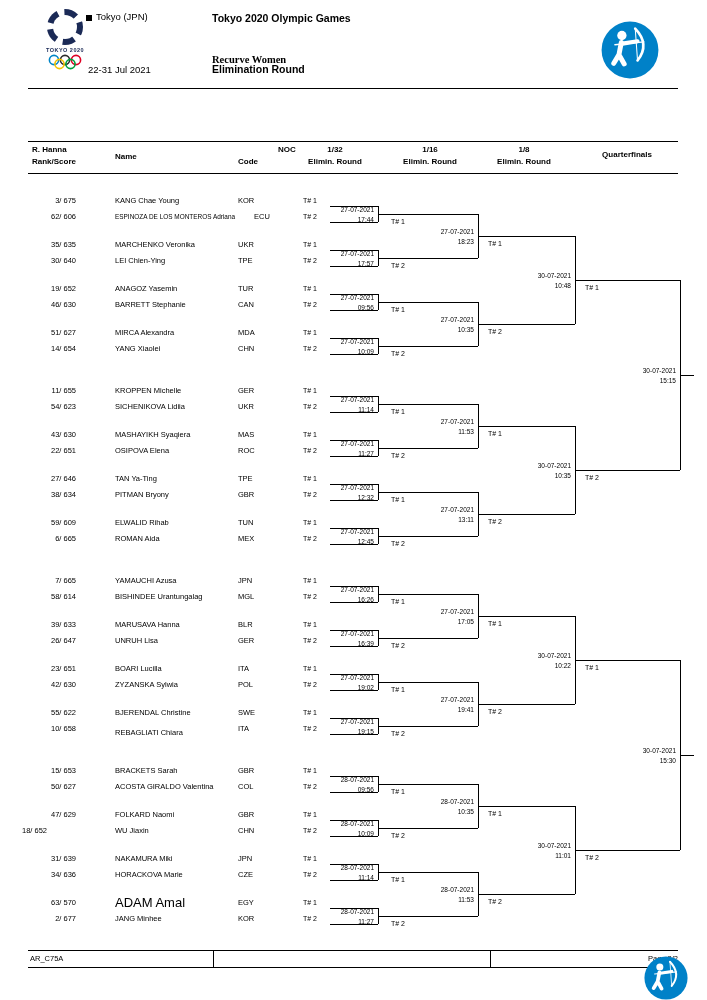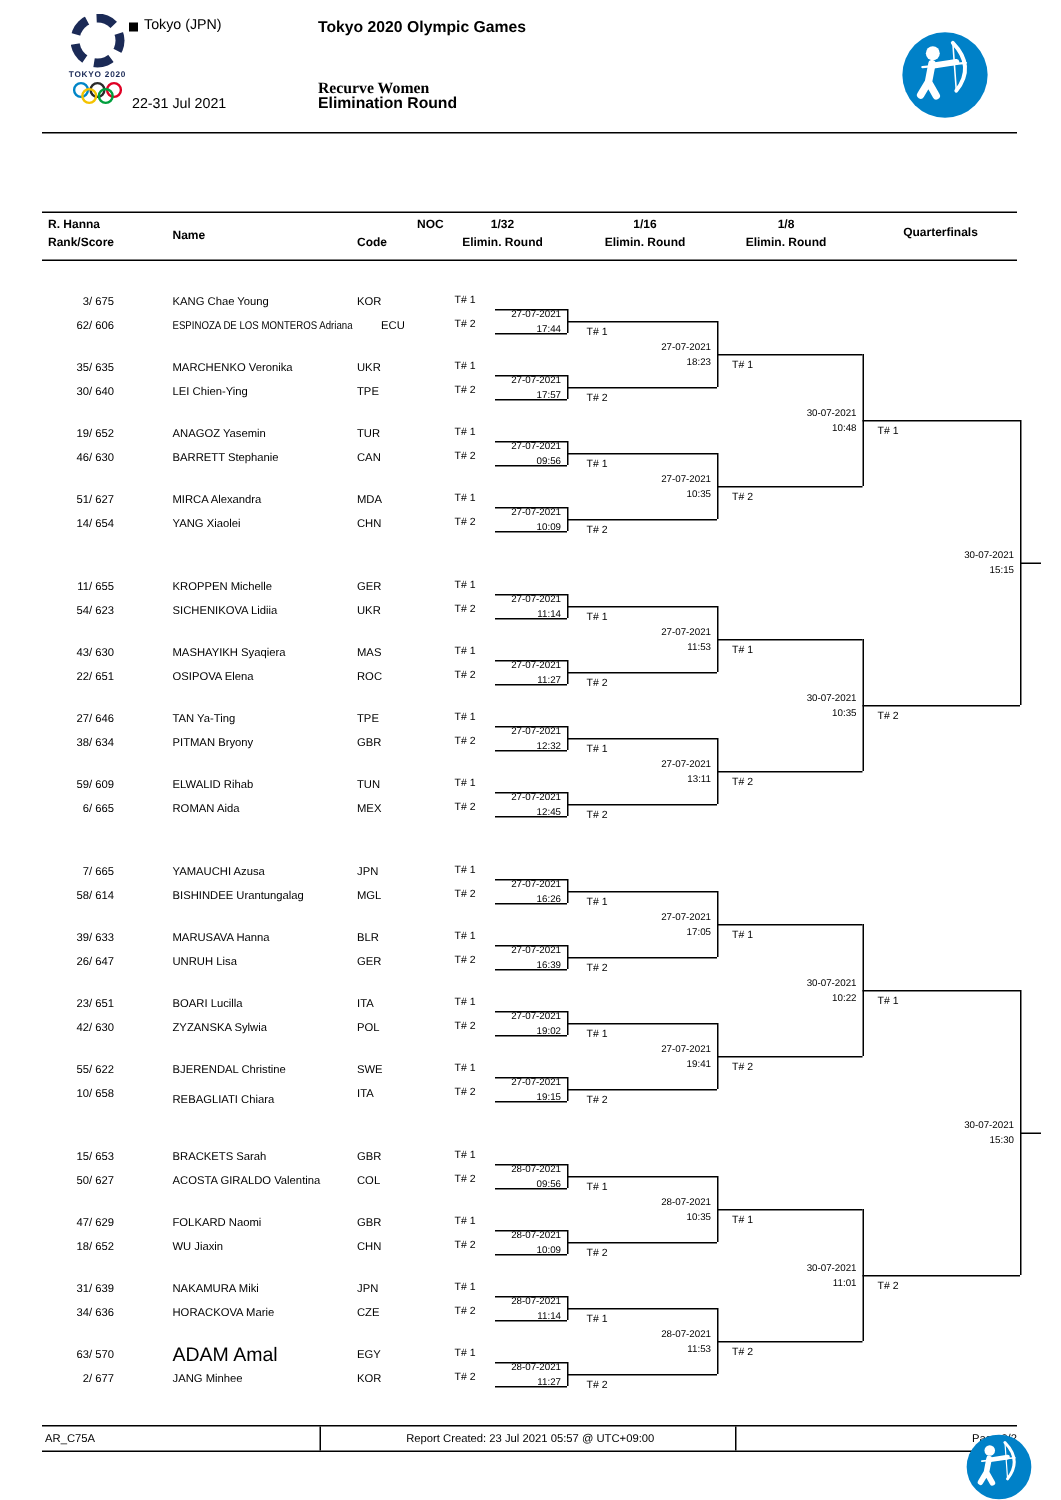--- a/index.html
+++ b/index.html
@@ -242,21 +242,21 @@
       <div style="position: absolute; white-space: nowrap; left: 303px; top: 782px; font-size: 7px; line-height: 9px;">T# 2</div>
       <div style="position: absolute; white-space: nowrap; left: 330px; top: 776px; width: 48px; height: 1px; background: rgb(0, 0, 0);"></div>
       <div style="position: absolute; white-space: nowrap; left: 330px; top: 792px; width: 48px; height: 1px; background: rgb(0, 0, 0);"></div>
       <div style="position: absolute; white-space: nowrap; left: 378px; top: 776px; width: 1px; height: 16px; background: rgb(0, 0, 0);"></div>
       <div style="position: absolute; white-space: nowrap; left: 314px; top: 775px; width: 60px; text-align: right; font-size: 6.5px; line-height: 9px;">28-07-2021</div>
       <div style="position: absolute; white-space: nowrap; left: 314px; top: 785px; width: 60px; text-align: right; font-size: 6.5px; line-height: 9px;">09:56</div>
       <div style="position: absolute; white-space: nowrap; left: 22px; top: 810px; width: 54px; text-align: right; font-size: 7.5px; line-height: 9px;">47/ 629</div>
       <div style="position: absolute; white-space: nowrap; left: 115px; top: 810px; font-size: 7.5px; line-height: 9px;">FOLKARD Naomi</div>
       <div style="position: absolute; white-space: nowrap; left: 238px; top: 810px; font-size: 7.5px; line-height: 9px;">GBR</div>
       <div style="position: absolute; white-space: nowrap; left: 303px; top: 810px; font-size: 7px; line-height: 9px;">T# 1</div>
-      <div style="position: absolute; white-space: nowrap; left: 22px; top: 826px; width: 54px; text-align: right; font-size: 7.5px; line-height: 9px;">18/ 652</div>
+      <div style="position: absolute; white-space: nowrap; left: 22px; top: 826px; width: 54px; font-size: 7.5px; line-height: 9px;">18/ 652</div>
       <div style="position: absolute; white-space: nowrap; left: 115px; top: 826px; font-size: 7.5px; line-height: 9px;">WU Jiaxin</div>
       <div style="position: absolute; white-space: nowrap; left: 238px; top: 826px; font-size: 7.5px; line-height: 9px;">CHN</div>
       <div style="position: absolute; white-space: nowrap; left: 303px; top: 826px; font-size: 7px; line-height: 9px;">T# 2</div>
       <div style="position: absolute; white-space: nowrap; left: 330px; top: 820px; width: 48px; height: 1px; background: rgb(0, 0, 0);"></div>
       <div style="position: absolute; white-space: nowrap; left: 330px; top: 836px; width: 48px; height: 1px; background: rgb(0, 0, 0);"></div>
       <div style="position: absolute; white-space: nowrap; left: 378px; top: 820px; width: 1px; height: 16px; background: rgb(0, 0, 0);"></div>
       <div style="position: absolute; white-space: nowrap; left: 314px; top: 819px; width: 60px; text-align: right; font-size: 6.5px; line-height: 9px;">28-07-2021</div>
       <div style="position: absolute; white-space: nowrap; left: 314px; top: 829px; width: 60px; text-align: right; font-size: 6.5px; line-height: 9px;">10:09</div>
       <div style="position: absolute; white-space: nowrap; left: 22px; top: 854px; width: 54px; text-align: right; font-size: 7.5px; line-height: 9px;">31/ 639</div>
       <div style="position: absolute; white-space: nowrap; left: 115px; top: 854px; font-size: 7.5px; line-height: 9px;">NAKAMURA Miki</div>
@@ -385,21 +385,20 @@
       <div style="position: absolute; white-space: nowrap; left: 680px; top: 375px; width: 14px; height: 1px; background: rgb(0, 0, 0);"></div>
       <div style="position: absolute; white-space: nowrap; left: 680px; top: 755px; width: 14px; height: 1px; background: rgb(0, 0, 0);"></div>
     </div>
 
   <div class="hline" style="left:28px;top:950px;width:650px;"></div>
   <div class="hline" style="left:28px;top:967px;width:650px;"></div>
   <div class="vline" style="left:213px;top:951px;height:16px;"></div>
   <div class="vline" style="left:490px;top:951px;height:16px;"></div>
 
   <div class="txt" style="left:30px;top:954px;font-size:7.5px;">AR_C75A</div>
-  <div class="txt" style="left:0;top:954px;width:707px;text-align:center;font-size:7.5px;">Report Created: 23 Jul 2021 05:57 @ UTC+09:00</div>
   <div class="txt" style="left:578px;top:954px;width:100px;text-align:right;font-size:7.5px;">Page 2/2</div>
 
   <svg class="abs" style="left:644px;top:956px;" width="44" height="44" viewBox="0 0 100 100">
     <circle cx="50" cy="50" r="49" fill="#0081C8"></circle>
     <circle cx="36" cy="25" r="8" fill="#fff"></circle>
     <g stroke="#fff" fill="none" stroke-linecap="round">
       <path d="M35 37 L31 58 L40 74 M31 58 L22 73" stroke-width="8.5"></path>
       <path d="M37 39 L63 35" stroke-width="7"></path>
       <path d="M59 13 Q85 40 63 68" stroke-width="4.5"></path>
       <path d="M59 13 L63 68" stroke-width="1.8"></path>

